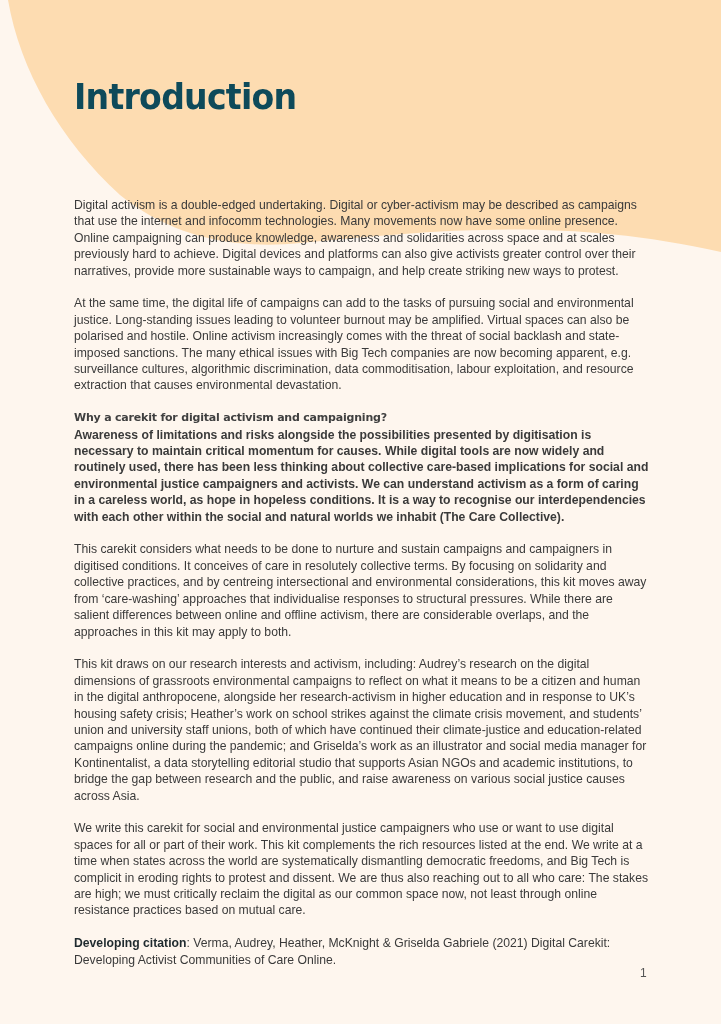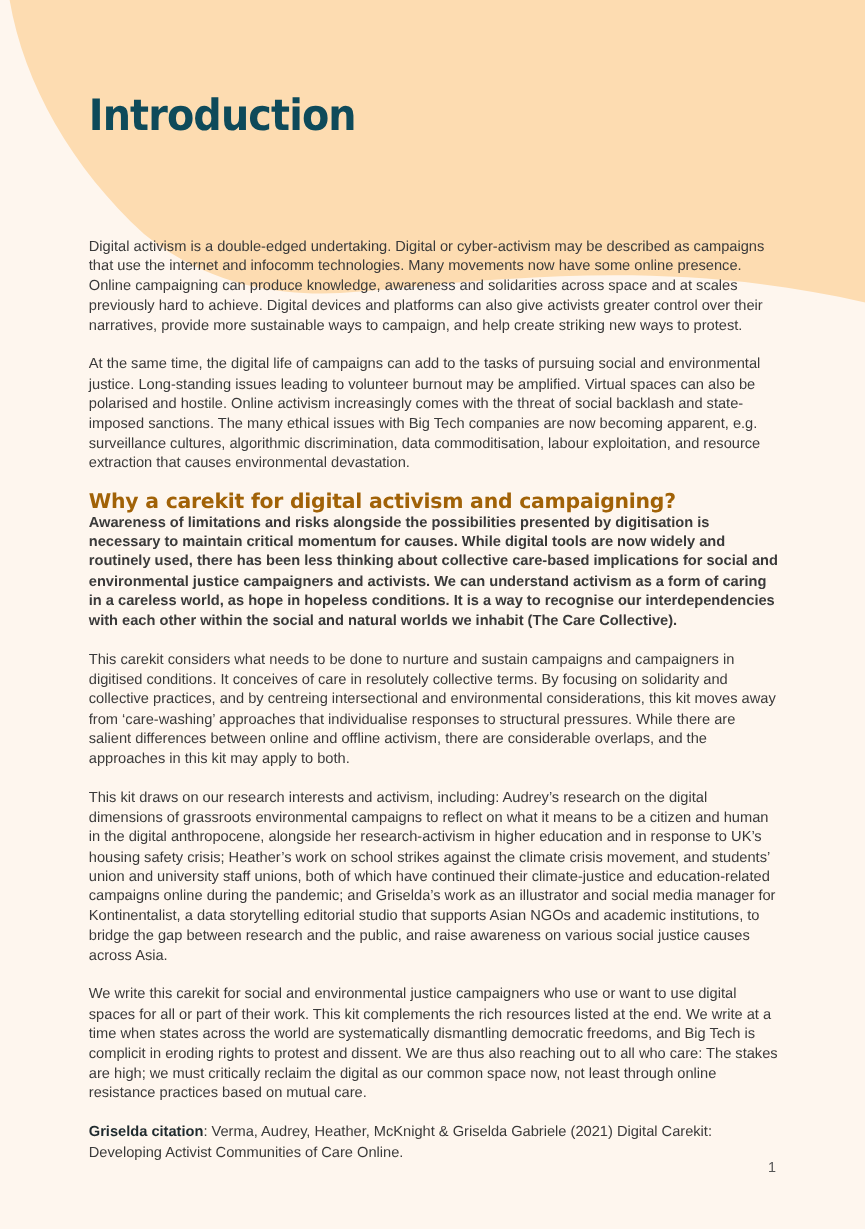--- a/index.html
+++ b/index.html
@@ -16,21 +16,21 @@
       font-size: 36px; letter-spacing: -0.8px; color: #0e4a5a; margin: 0;
       transform: scaleX(0.92); transform-origin: left;
     }
     .body {
       position: absolute; top: 153px; left: 0; width: 575px;
       font-size: 12.2px; line-height: 16.4px; color: #3a3a3a; margin-top: 44px;
     }
     .body p { margin: 0 0 16.4px 0; }
     .subhead {
       font-family: "DejaVu Sans", sans-serif; font-weight: bold;
-      font-size: 17px; color: #a16207; margin: 0; line-height: 16.4px;
+      font-size: 11px; color: #404040; margin: 0; line-height: 16.4px;
       letter-spacing: -0.2px;
     }
     .subhead + p { margin-top: 0; font-weight: bold; }
     .cite-label { font-weight: bold; color: #1f2a2e; }
     .page-num {
       position: absolute; left: 640px; top: 966px; font-size: 12px; color: #555; z-index: 1;
     }
   </style>
 </head>
 <body>
@@ -46,18 +46,18 @@
     <p>Digital activism is a double-edged undertaking. Digital or cyber-activism may be described as campaigns that use the internet and infocomm technologies. Many movements now have some online presence. Online campaigning can produce knowledge, awareness and solidarities across space and at scales previously hard to achieve. Digital devices and platforms can also give activists greater control over their narratives, provide more sustainable ways to campaign, and help create striking new ways to protest.</p>
     <p>At the same time, the digital life of campaigns can add to the tasks of pursuing social and environmental justice. Long-standing issues leading to volunteer burnout may be amplified. Virtual spaces can also be polarised and hostile. Online activism increasingly comes with the threat of social backlash and state-imposed sanctions. The many ethical issues with Big Tech companies are now becoming apparent, e.g. surveillance cultures, algorithmic discrimination, data commoditisation, labour exploitation, and resource extraction that causes environmental devastation.</p>
 
     <h2 class="subhead">Why a carekit for digital activism and campaigning?</h2>
     <p>Awareness of limitations and risks alongside the possibilities presented by digitisation is necessary to maintain critical momentum for causes. While digital tools are now widely and routinely used, there has been less thinking about collective care-based implications for social and environmental justice campaigners and activists. We can understand activism as a form of caring in a careless world, as hope in hopeless conditions. It is a way to recognise our interdependencies with each other within the social and natural worlds we inhabit (The Care Collective).</p>
     <p>This carekit considers what needs to be done to nurture and sustain campaigns and campaigners in digitised conditions. It conceives of care in resolutely collective terms. By focusing on solidarity and collective practices, and by centreing intersectional and environmental considerations, this kit moves away from ‘care-washing’ approaches that individualise responses to structural pressures. While there are salient differences between online and offline activism, there are considerable overlaps, and the approaches in this kit may apply to both.</p>
     <p>This kit draws on our research interests and activism, including: Audrey’s research on the digital dimensions of grassroots environmental campaigns to reflect on what it means to be a citizen and human in the digital anthropocene, alongside her research-activism in higher education and in response to UK’s housing safety crisis; Heather’s work on school strikes against the climate crisis movement, and students’ union and university staff unions, both of which have continued their climate-justice and education-related campaigns online during the pandemic; and Griselda’s work as an illustrator and social media manager for Kontinentalist, a data storytelling editorial studio that supports Asian NGOs and academic institutions, to bridge the gap between research and the public, and raise awareness on various social justice causes across Asia.</p>
     <p>We write this carekit for social and environmental justice campaigners who use or want to use digital spaces for all or part of their work. This kit complements the rich resources listed at the end. We write at a time when states across the world are systematically dismantling democratic freedoms, and Big Tech is complicit in eroding rights to protest and dissent. We are thus also reaching out to all who care: The stakes are high; we must critically reclaim the digital as our common space now, not least through online resistance practices based on mutual care.</p>
 
     <p>
-      <span class="cite-label">Griselda citation</span><span>: Verma, Audrey, Heather, McKnight &amp; Griselda Gabriele (2021) Digital Carekit: Developing Activist Communities of Care Online.</span>
+      <span class="cite-label">Developing citation</span><span>: Verma, Audrey, Heather, McKnight &amp; Griselda Gabriele (2021) Digital Carekit: Developing Activist Communities of Care Online.</span>
     </p>
   </div>
 </div>
 
 <div class="page-num">1</div>
 
 </body></html>

